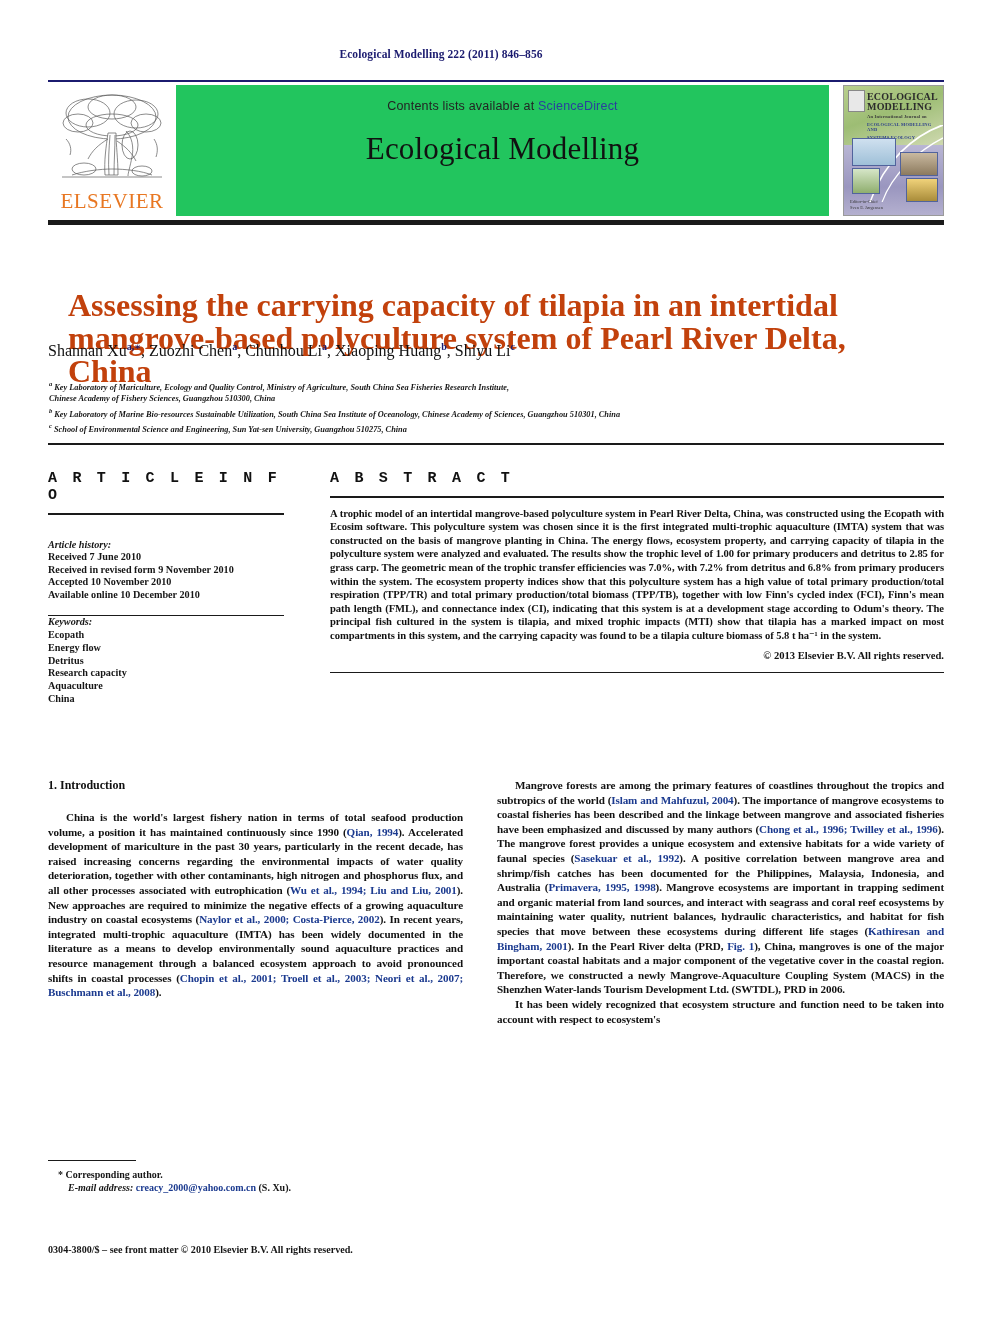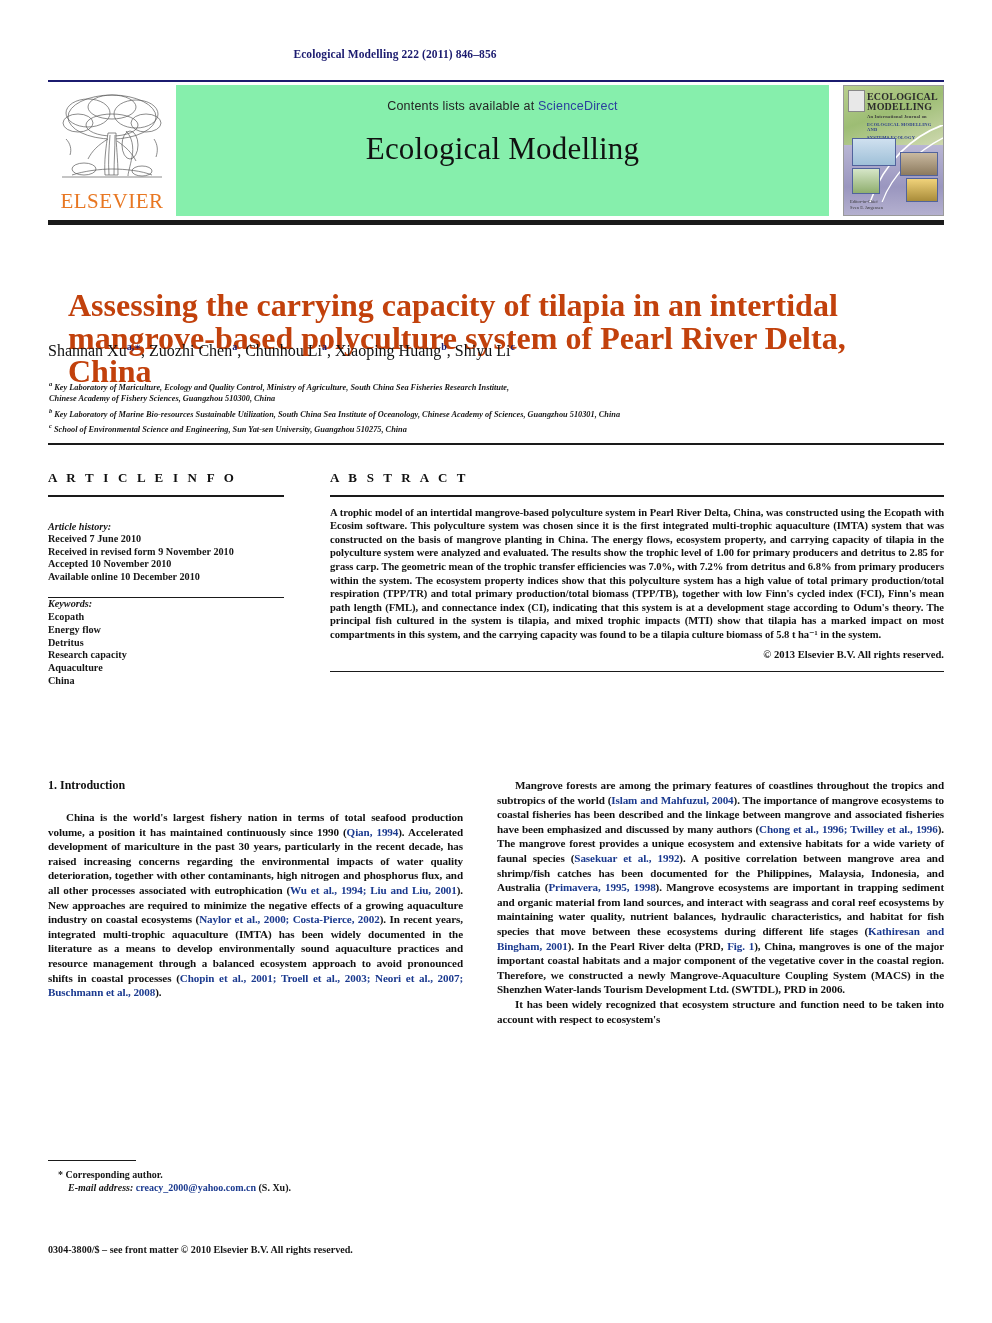--- a/index.html
+++ b/index.html
@@ -25,20 +25,21 @@
   
   .running-head {
     position: absolute;
     left: 0; top: 48px;
     width: 790px;
     text-align: center;
     font-size: 11.5px;
     font-weight: bold;
     color: #1b1b6f;
     letter-spacing: .1px;
+    padding-left: 46px;
   }
 
   
   .masthead {
     position: absolute;
     left: 48px; top: 80px;
     width: 896px;
   }
   .rule-top {
     height: 2px;
@@ -69,21 +70,21 @@
     bottom: 2px;
     width: 124px;
     text-align: center;
     font-family: "Liberation Serif", serif;
     font-size: 21px;
     letter-spacing: 0.5px;
     color: #e87722;
   }
   .banner {
     flex: 1 1 auto;
-    background: #86efac;
+    background: #22c55e;
     position: relative;
   }
   .banner-line1 {
     position: absolute;
     left: 0; right: 0; top: 14px;
     text-align: center;
     font-family: "Liberation Sans", sans-serif;
     font-size: 12.5px;
     color: #232323;
     letter-spacing: .2px;
@@ -212,22 +213,22 @@
     position: absolute;
     left: 48px; top: 470px;
     width: 236px;
   }
   .abs-col {
     position: absolute;
     left: 330px; top: 470px;
     width: 614px;
   }
   .sec-head {
-    font-family: Liberation Serif, serif;
-    font-size: 13px;
+    font-family: Liberation Mono, monospace;
+    font-size: 15px;
     font-weight: bold;
     letter-spacing: 3.2px;
     color: #111;
   }
   .thin-rule {
     height: 1.6px;
     background: #1a1a1a;
     margin-top: 9px;
   }
   .info-block {

